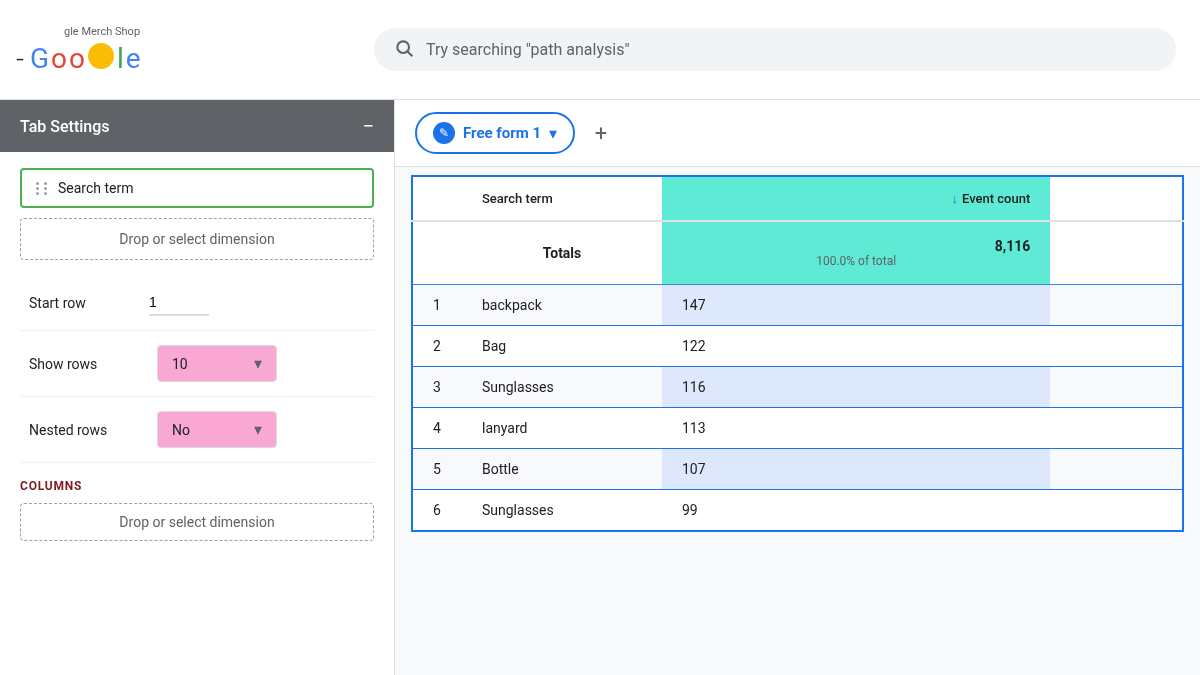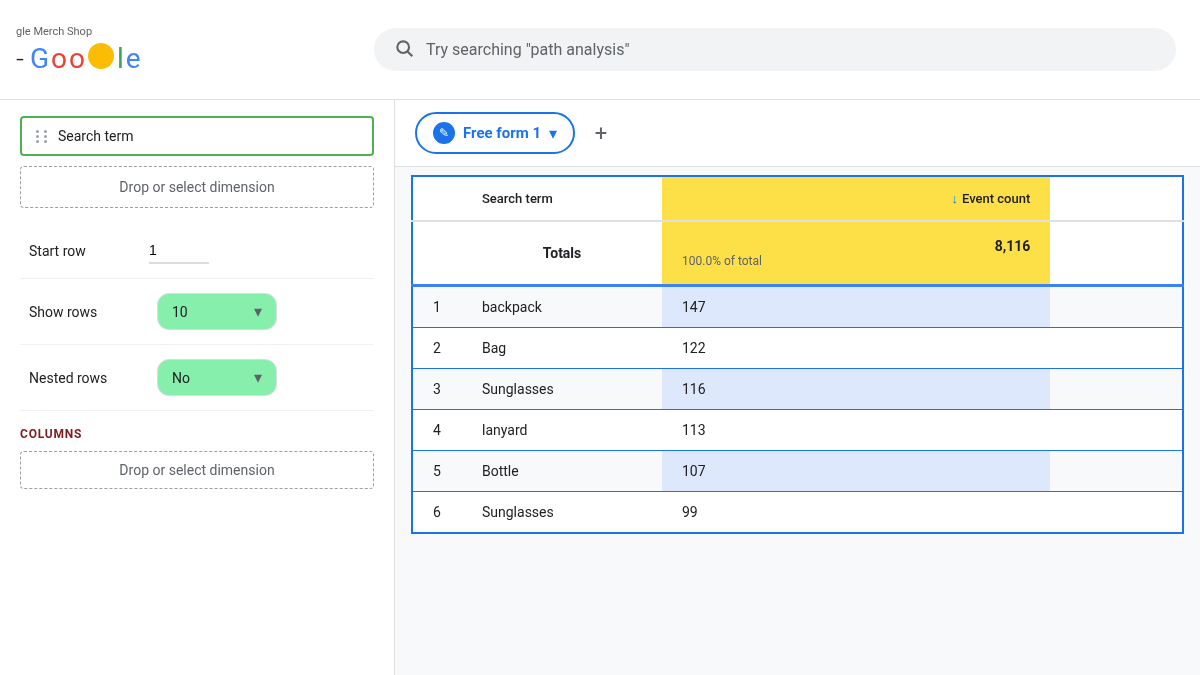--- a/index.html
+++ b/index.html
@@ -19,20 +19,21 @@
       padding: 10px 16px;
       display: flex;
       flex-direction: column;
       justify-content: center;
       background: #fff;
     }
     .logo-small {
       font-size: 11px;
       color: #5f6368;
       margin-bottom: 4px;
+      margin-left: 48px;
     }
     .logo-large {
       font-size: 28px;
       font-weight: 400;
       color: #202124;
       display: flex;
       align-items: center;
       gap: 2px;
     }
     .logo-dash {
@@ -148,24 +149,24 @@
       width: 60px;
       outline: none;
       background: transparent;
     }
 
     .select-box {
       display: flex;
       align-items: center;
       justify-content: space-between;
       border: 1.5px solid #dadce0;
-      border-radius: 12px;
+      border-radius: 4px;
       padding: 8px 14px;
       min-width: 120px;
-      background: #86efac;
+      background: #f9a8d4;
       cursor: pointer;
     }
     .select-box-label { font-size: 14px; color: #202124; }
     .chevron-down { font-size: 16px; color: #5f6368; margin-left: 8px; }
 
     .section-label {
       font-size: 12px;
       font-weight: 700;
       color: #7f1d1d;
       text-transform: uppercase;
@@ -265,25 +266,25 @@
       border-bottom: 2px solid #e0e0e0;
     }
     th.metric-col { text-align: right; }
     th .sort-arrow { color: #1a73e8; margin-right: 4px; font-size: 13px; font-weight: 700; }
 
     .totals-row td {
       padding: 16px 20px;
       font-weight: 700;
       font-size: 14px;
       background: #fff;
-      border-bottom: 3px solid #3b82f6;
+      border-bottom: 1px solid #3b82f6;
     }
     .totals-label { color: #202124; text-align: center; }
     .totals-value { text-align: right; color: #202124; }
-    .totals-sub { font-weight: 400; font-size: 12px; color: #5f6368; display: block; text-align: left; }
+    .totals-sub { font-weight: 400; font-size: 12px; color: #5f6368; display: block; text-align: center; }
 
     tbody tr:not(.totals-row) td {
       padding: 12px 20px;
       font-size: 14px;
       color: #202124;
     }
 
     tbody tr:not(.totals-row):nth-child(even) td {
       background: #f8f9fa;
     }
@@ -298,21 +299,21 @@
     tbody tr:not(.totals-row) {
       border-bottom: 1.5px solid #1a73e8;
     }
 
     .col-index { width: 50px; }
     .col-search-term { width: 200px; }
     .col-event-count { text-align: right; }
 
     
     td.metric-col, th.metric-col {
-      background: #fde047;
+      background: #5eead4;
     }
     tbody tr:not(.totals-row):nth-child(even) td.metric-col {
       background: #dde8fc;
     }
   </style>
 </head>
 <body>
 
 <div class="top-bar">
   <div class="logo-area">
@@ -334,20 +335,24 @@
         <line x1="16.5" y1="16.5" x2="22" y2="22"></line>
       </svg>
     </span>
     <span class="search-placeholder">Try searching "path analysis"</span>
   </div>
 </div>
 
 <div class="main-content">
 
   <div class="sidebar">
+    <div class="sidebar-header">
+      <span class="sidebar-title">Tab Settings</span>
+      <span class="sidebar-minus">−</span>
+    </div>
     <div class="sidebar-body">
 
       <div class="rows-section">
         <div class="dimension-chip">
           <div class="drag-icon">
             <div class="drag-dot"></div>
               <div class="drag-dot"></div>
             <div class="drag-dot"></div>
               <div class="drag-dot"></div>
             <div class="drag-dot"></div>

